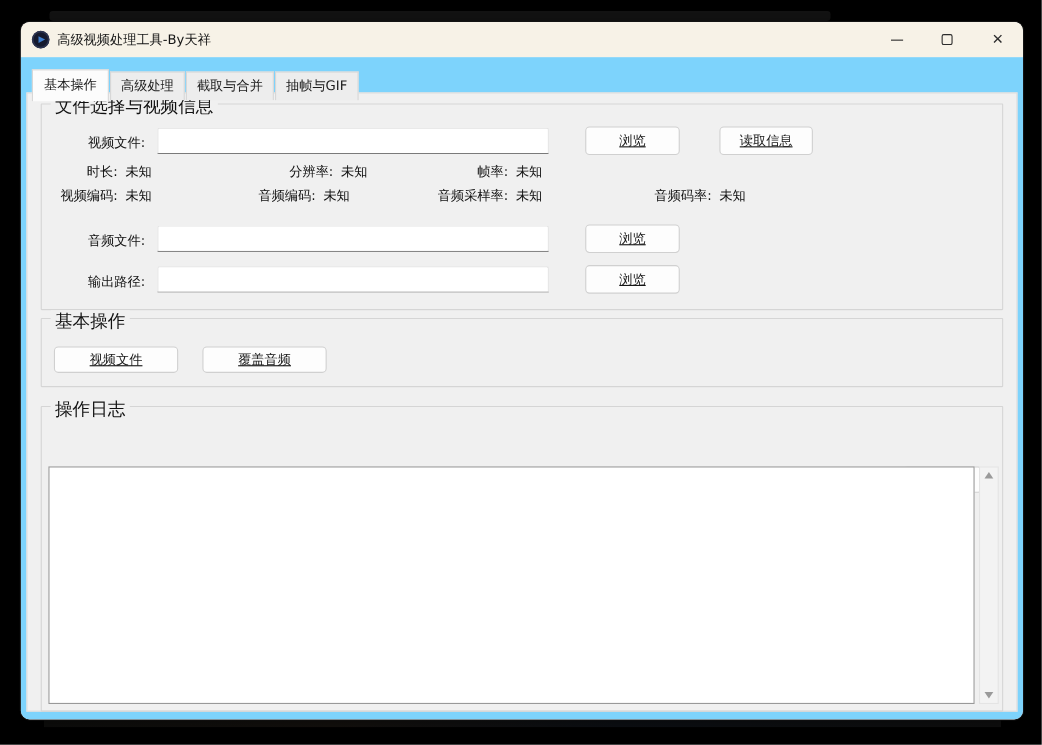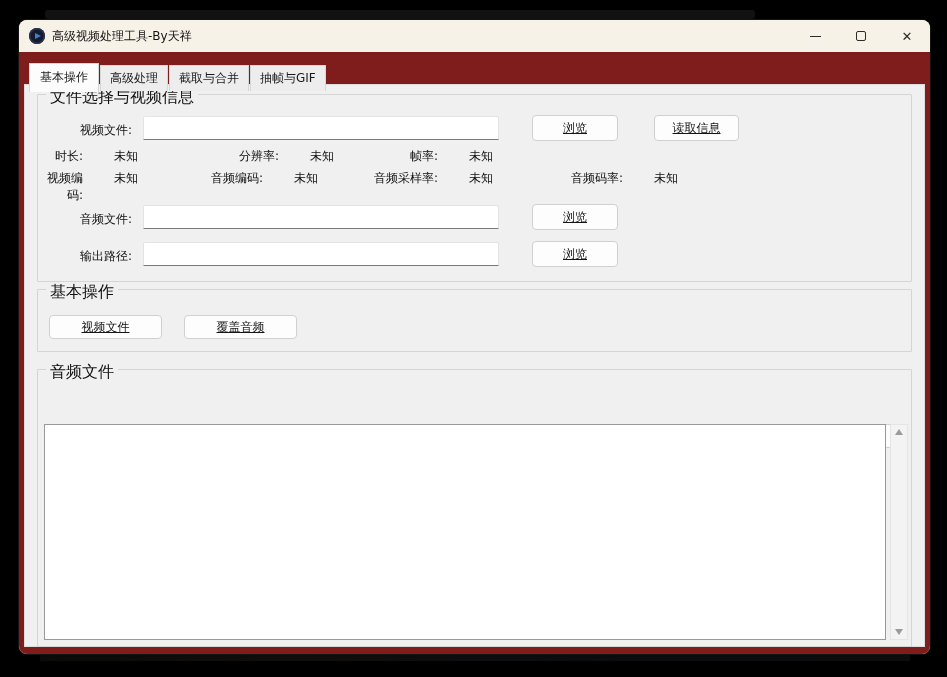--- a/index.html
+++ b/index.html
@@ -37,21 +37,21 @@
     border-top:3.5px solid transparent; border-bottom:3.5px solid transparent;
   }
   .title-text { font-size:12px; color:#141414; }
   .win-controls { position:absolute; right:0; top:0; height:32px; display:flex; }
   .win-btn { width:46px; height:32px; display:flex; align-items:center; justify-content:center; cursor:default; }
   .glyph-min { width:11px; height:0; border-top:1px solid #2b2b2b; display:block; }
   .glyph-max { width:10px; height:10px; border:1px solid #2b2b2b; border-radius:2px; display:block; }
   .glyph-close { font-size:13px; color:#2b2b2b; line-height:1; }
 
   
-  .client { position:relative; height:602px; background:#7f1d1d; }
+  .client { position:relative; height:602px; background:#7dd3fc; }
   .tabs { position:absolute; left:10px; top:10px; display:flex; align-items:flex-end; z-index:2; }
   .tab {
     padding:4px 9px 4px 9px; font-size:12px;
     background:#ededed; border:1px solid #d7d7d7; border-bottom:none;
     margin-right:1px; color:#1a1a1a;
   }
   .tab.active {
     background:#fcfcfc; padding:5px 10px 6px 10px;
     position:relative; top:1px; z-index:3;
   }
@@ -79,21 +79,21 @@
     font-family:"DejaVu Sans","Liberation Sans",sans-serif; color:#111;
     outline:none;
   }
   .btn {
     position:absolute; height:26px; background:#fdfdfd;
     border:1px solid #d0d0d0; border-radius:4px;
     font-size:12px; color:#161616; cursor:default;
     font-family:"DejaVu Sans","Liberation Sans",sans-serif;
     display:flex; align-items:center; justify-content:center;text-decoration:underline;
   }
-  .info-cell { position:absolute; height:16px; display:flex; font-size:12px;gap:24px; }
+  .info-cell { position:absolute; height:16px; display:flex; font-size:12px; }
   .info-cell .lbl { flex:1; text-align:right; color:#111; }
   .info-cell .val { width:55px; margin-left:7px; text-align:left; color:#111; }
 
   
   .log-text {
     position:absolute; left:6px; top:54px; width:842px; height:216px;
     background:#fff; border:1px solid #999;
     font-size:12px; padding:3px 5px; overflow:hidden; white-space:pre-wrap;
   }
   .scrollbar {
@@ -187,21 +187,21 @@
         <button class="btn" style="left:494px; top:146px; width:86px;">浏览</button>
       </div>
 
       <div class="group group-ops">
         <span class="group-title">基本操作</span>
         <button class="btn" style="left:11px; top:25px; width:113px; height:24px;">视频文件</button>
         <button class="btn" style="left:146px; top:25px; width:113px; height:24px;">覆盖音频</button>
       </div>
 
       <div class="group group-log">
-        <span class="group-title">音频文件</span>
+        <span class="group-title">操作日志</span>
         <button class="btn" style="left:783px; top:18px; width:72px; height:24px;margin-top:36px;">清空日志</button>
         <div class="log-text"></div>
         <div class="scrollbar">
           <span class="arr-up"></span>
           <span class="arr-down"></span>
         </div>
       </div>
 
     </div>
   </div>

